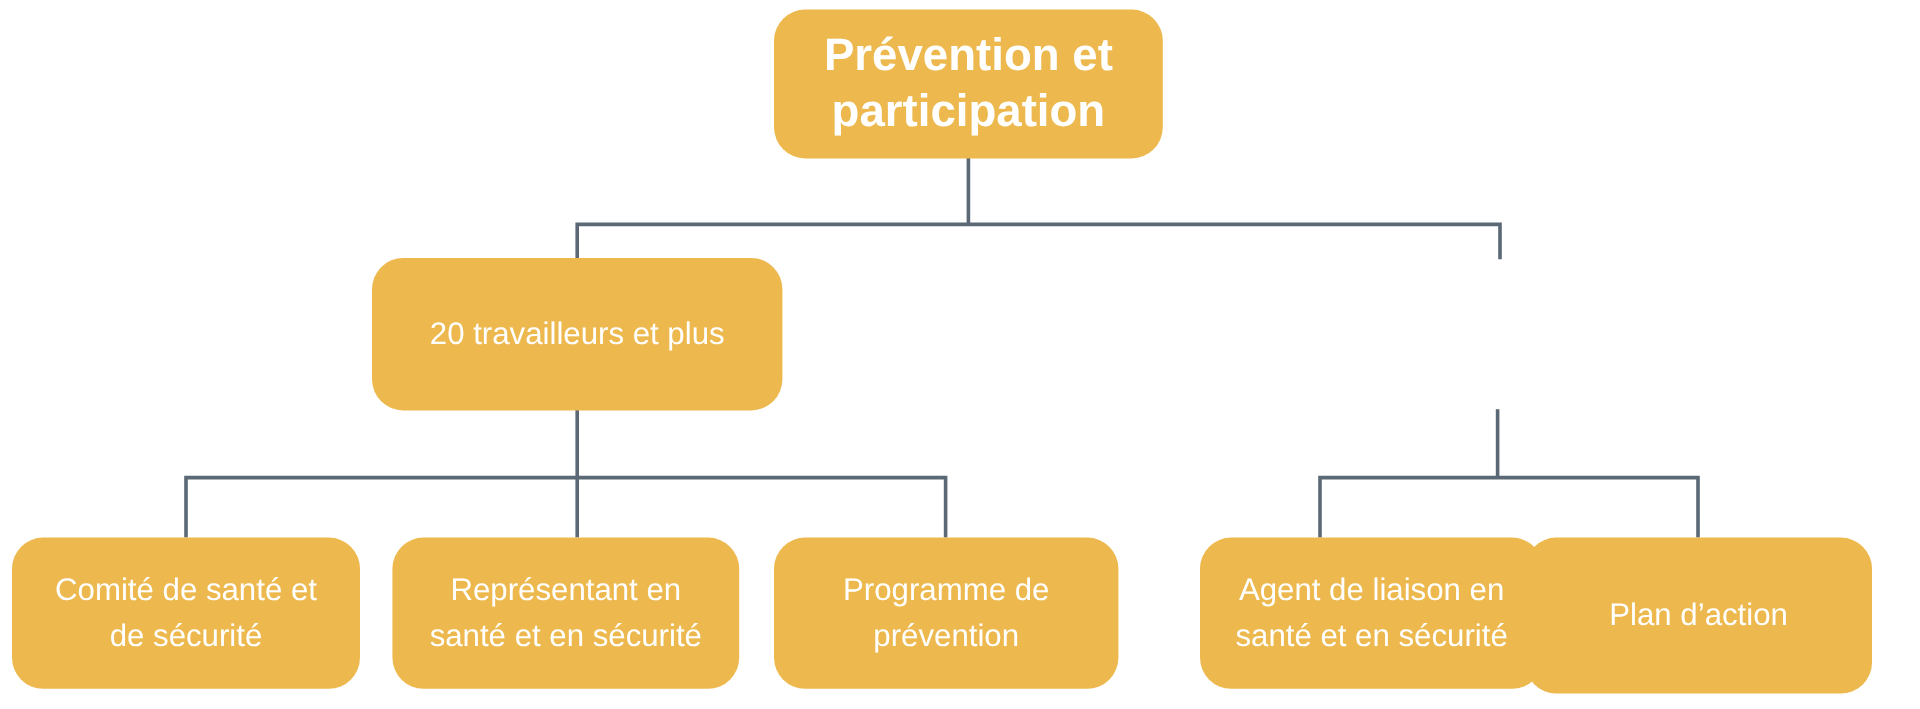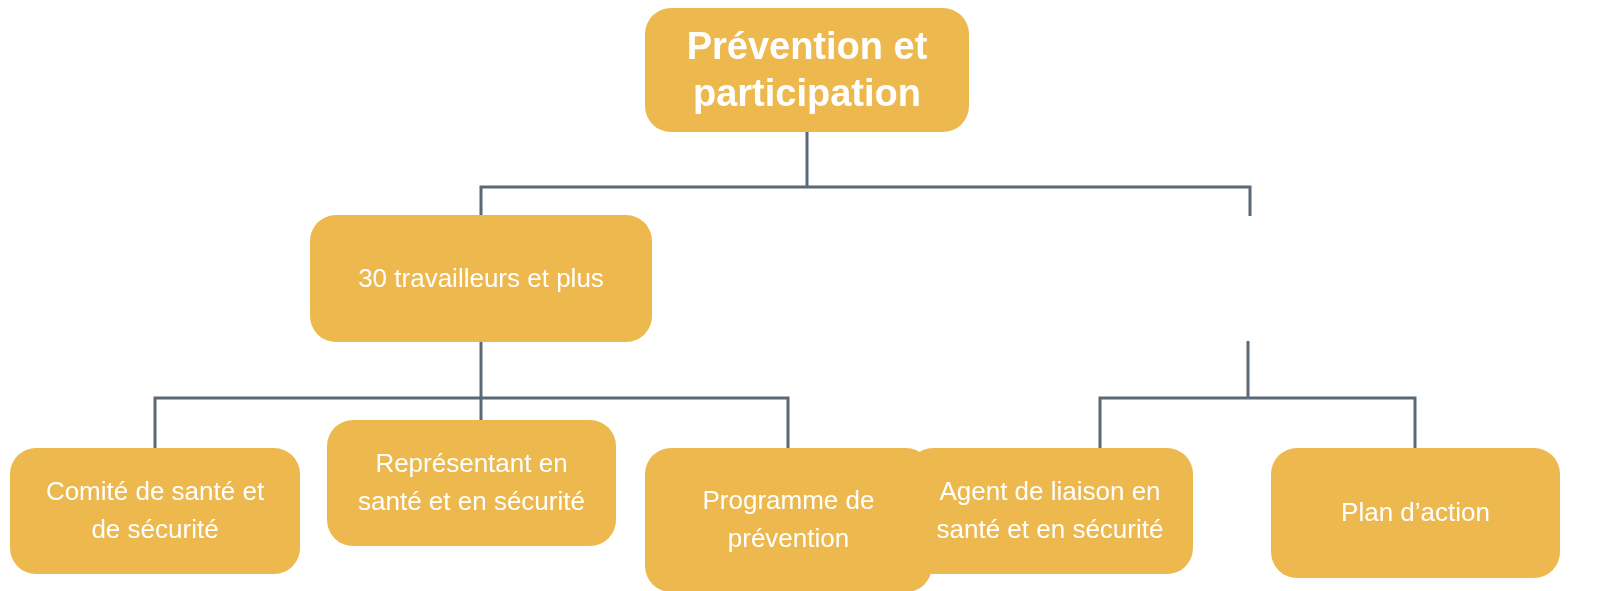--- a/index.html
+++ b/index.html
@@ -43,23 +43,23 @@
   .node-root {
     left: 645px; top: 8px; width: 324px; height: 124px;
     font-size: 38px;
     font-weight: 700;
     line-height: 1.25;
     padding: 0 20px;
   }
   .node-branch-left  { left: 310px;  top: 215px; width: 342px; height: 127px; padding: 0 20px; }
   .node-branch-right { left: 1082px; top: 215px; width: 332px; height: 127px; padding: 0 20px; }
   .leaf-0 { left: 10px;   top: 448px; width: 290px; height: 126px; padding: 0 33px; }
-  .leaf-1 { left: 327px;  top: 420px; width: 289px; height: 126px; padding: 0 25px; }
-  .leaf-2 { left: 645px;  top: 448px; width: 287px; height: 144px; padding: 0 16px; align-items: center; }
-  .leaf-3 { left: 907px;  top: 448px; width: 286px; height: 126px; padding: 0 24px; }
+  .leaf-1 { left: 327px;  top: 448px; width: 289px; height: 126px; padding: 0 25px; }
+  .leaf-2 { left: 645px;  top: 448px; width: 287px; height: 126px; padding: 0 16px; align-items: center; }
+  .leaf-3 { left: 1000px;  top: 448px; width: 286px; height: 126px; padding: 0 24px; }
   .leaf-4 { left: 1271px; top: 448px; width: 289px; height: 130px; padding: 0 25px; }
 </style>
 </head>
 <body>
 
 <div class="canvas">
 
   <svg class="connector-layer" viewBox="0 0 1600 591" xmlns="http://www.w3.org/2000/svg">
     <path class="connector" d="M807 131 V187"></path>
     <path class="connector" d="M481 216 V187 H1250 V216"></path>
@@ -67,21 +67,21 @@
     <path class="connector" d="M155 448 V398 H788 V448"></path>
     <path class="connector" d="M1248 341 V398"></path>
     <path class="connector" d="M1100 448 V398 H1415 V448"></path>
   </svg>
 
   <div class="node node-root">
     <span>Prévention et participation</span>
   </div>
 
   <div class="node node-branch-left">
-    <span>30 travailleurs et plus</span>
+    <span>20 travailleurs et plus</span>
   </div>
 
 
   <div class="node leaf-0">
     <span>Comité de santé et de sécurité</span>
   </div>
 
   <div class="node leaf-1">
     <span>Représentant en santé et en sécurité</span>
   </div>

